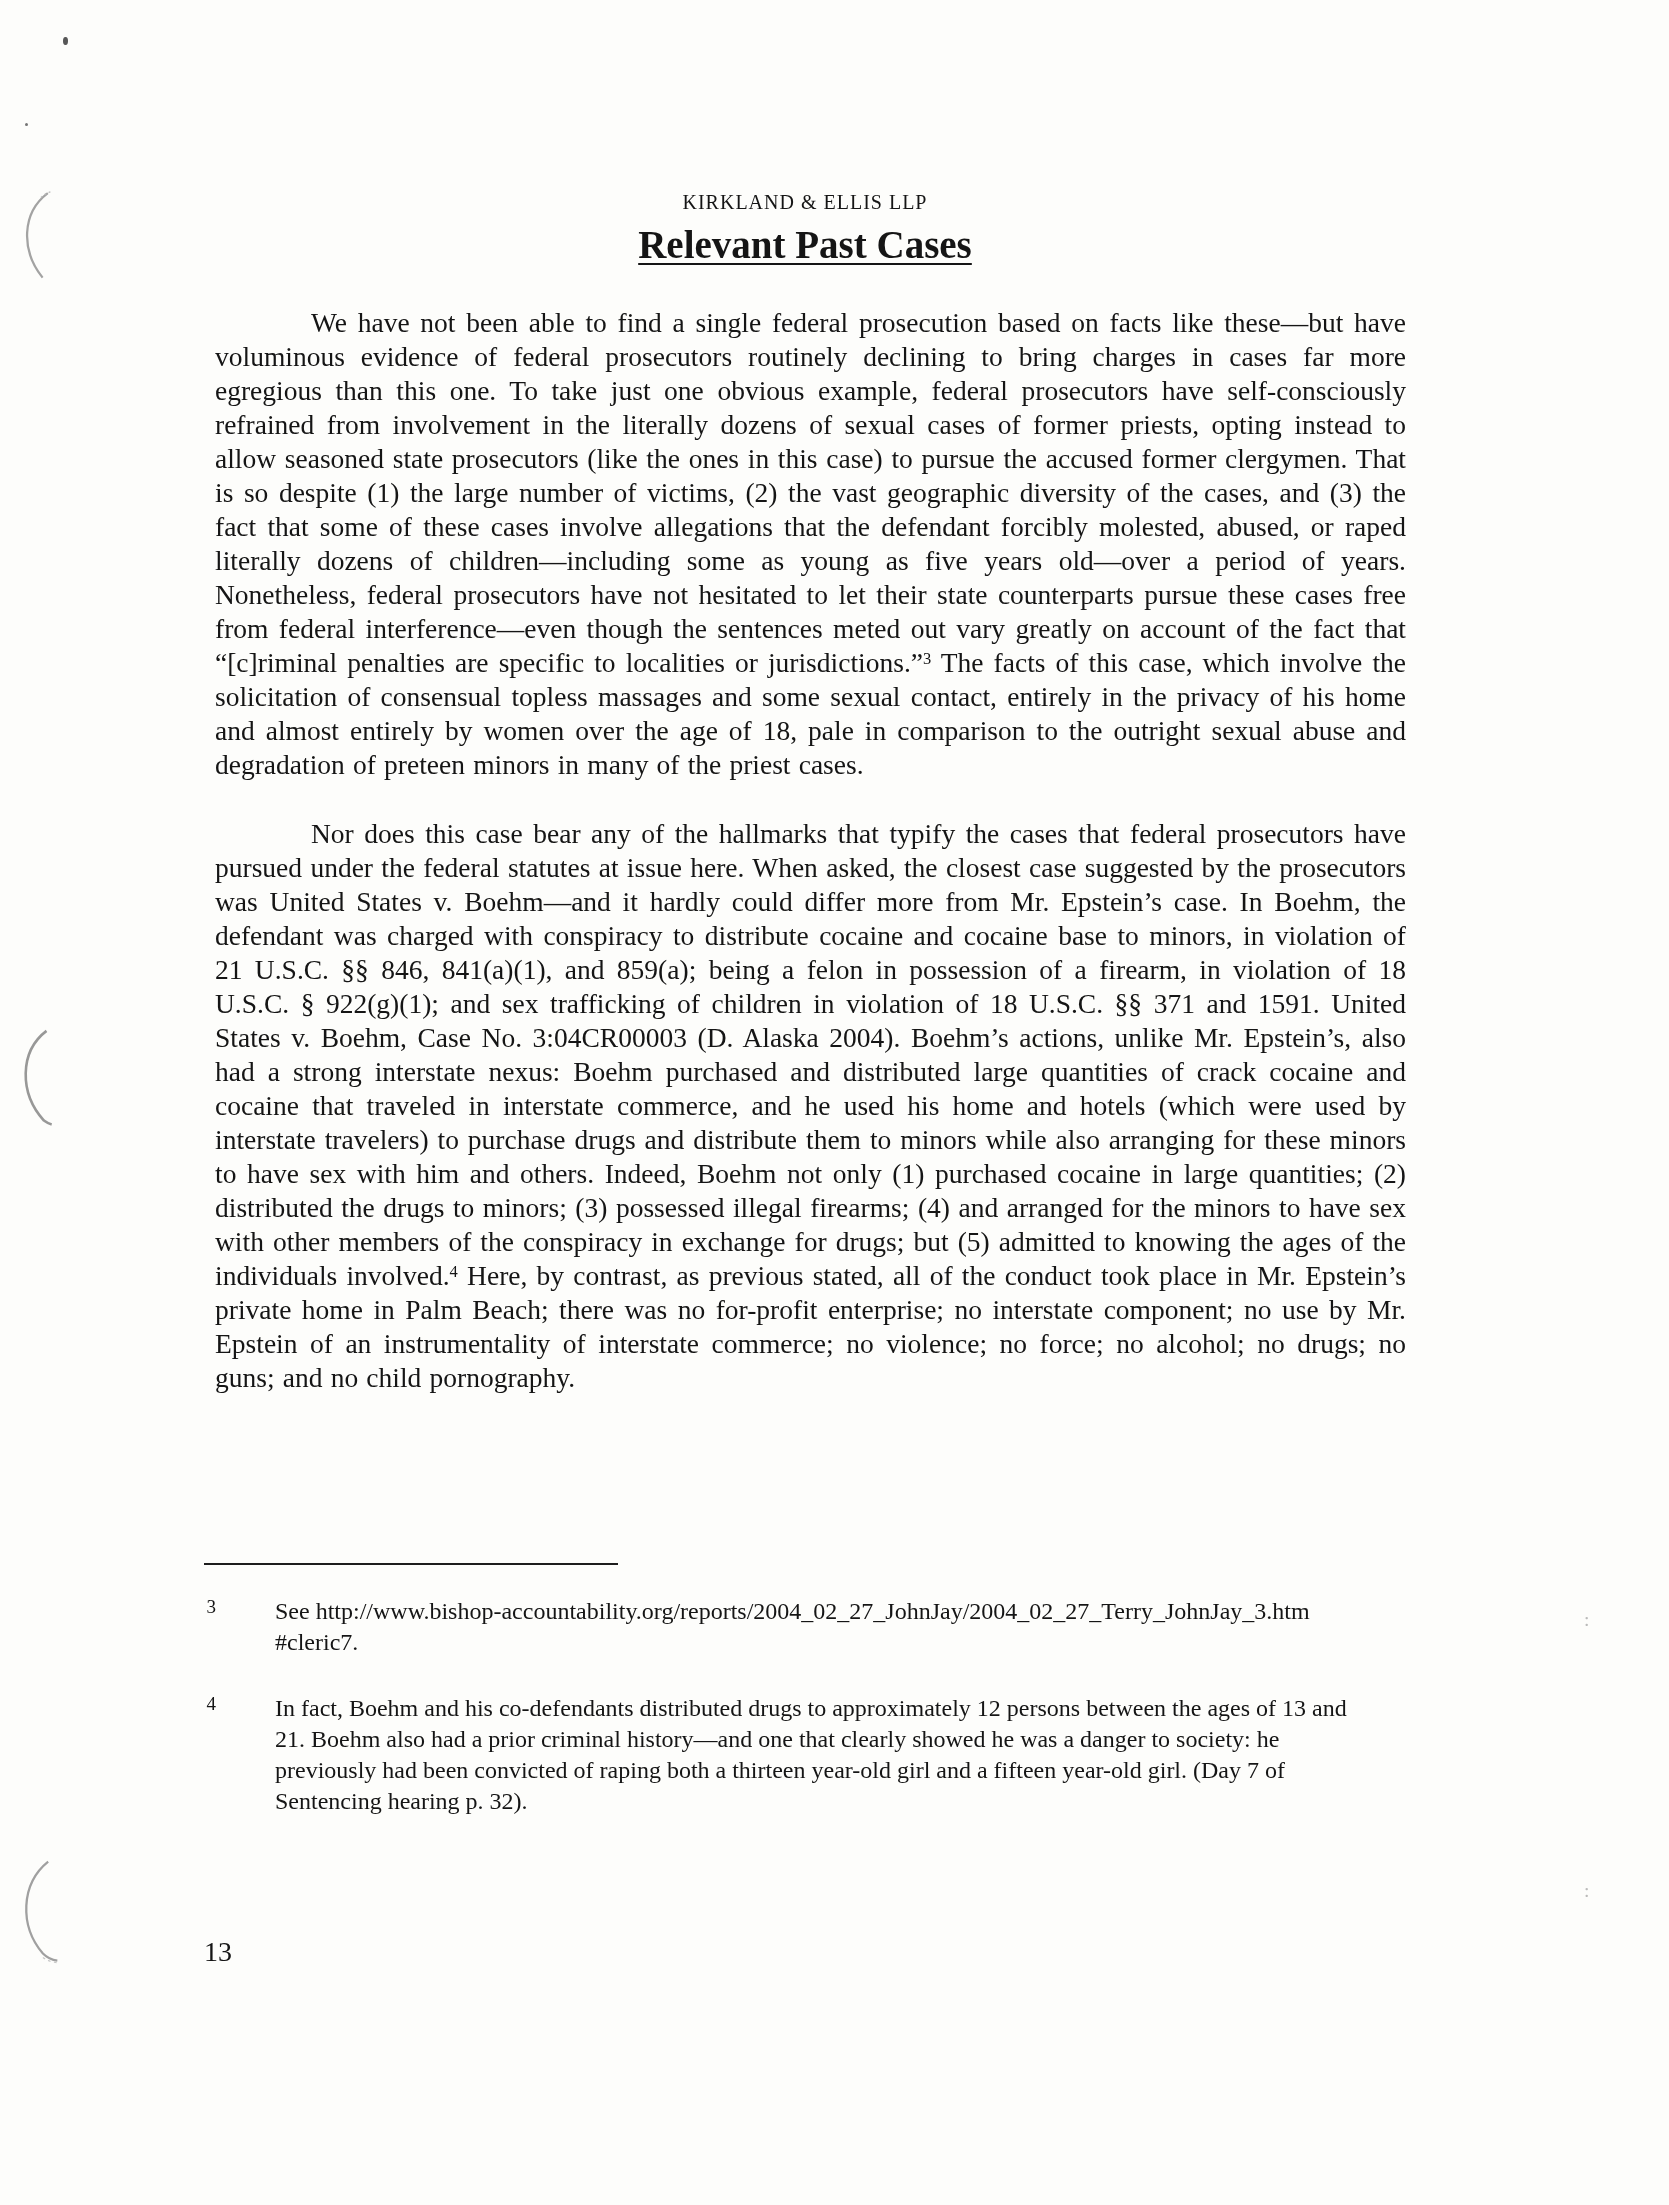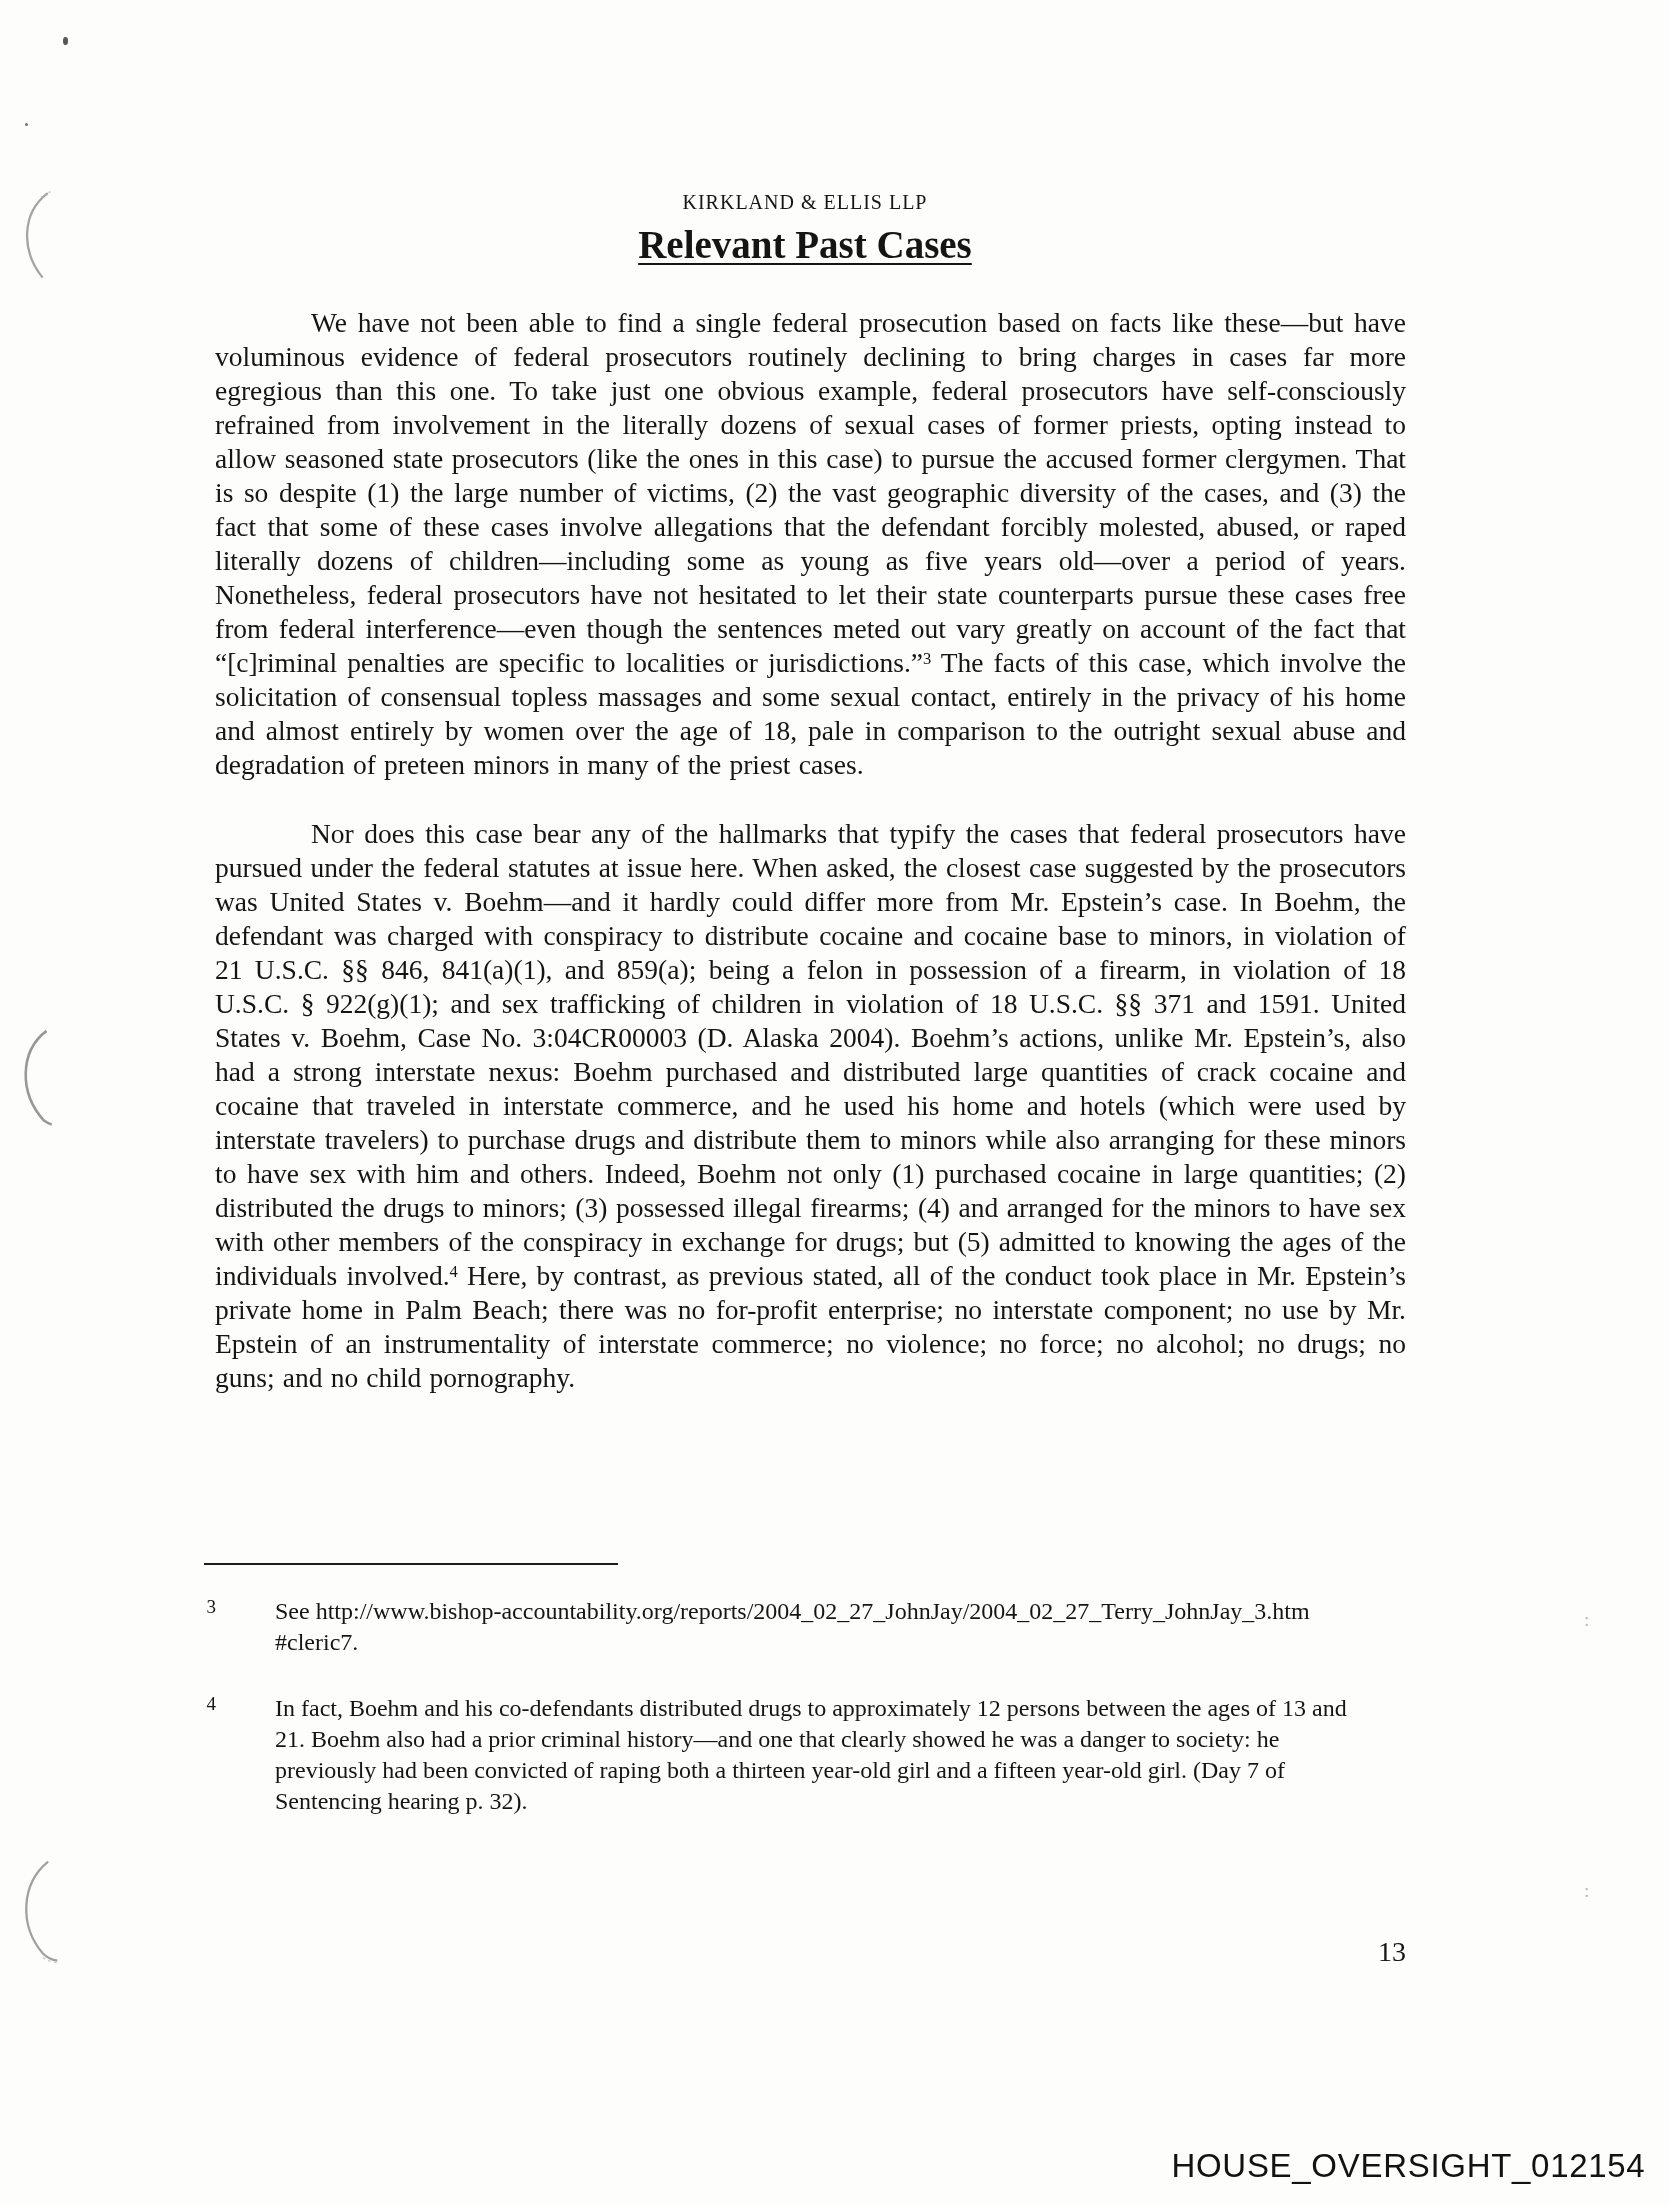--- a/index.html
+++ b/index.html
@@ -30,21 +30,21 @@
   }
   .it { }
   sup { font-size:0.6em; line-height:0; vertical-align:baseline; position:relative; top:-0.5em; }
   .footnotes { position:absolute; left:204px; top:1563px; width:1177px; }
   .fn-rule { width:414px; border-top:2px solid #1d1d1d; margin-bottom:31px; }
   .footnote { display:flex; margin-bottom:35px; font-size:24px; line-height:31px; }
   .fn-num { flex:0 0 43px; font-size:19px; position:relative; top:-4.6px; padding-left:2.6px; }
   .fn-text { flex:1;margin-left:28px; }
   .page-number {
     position:absolute; left:204px; top:1936px; width:1202px;
-    text-align:right; font-size:28px;
+    text-align:left; font-size:28px;
   }
   .bates {
     position:absolute; right:23.6px; top:2147px;
     font-family:"Liberation Sans", sans-serif;
     font-size:33px; color:#121212; letter-spacing:0.7px;
   }
   
   .curl { position:absolute; left:14.4px; opacity:0.8; }
   .curl-top { top:190px; }
   .curl-mid { top:1028px; }
@@ -96,16 +96,15 @@
     </div>
 
     <div class="footnote">
       <span class="fn-num">4</span>
       <span class="fn-text"><span>In fact, Boehm and his co-defendants distributed drugs to approximately 12 persons between the ages of 13 and 21. Boehm also had a prior criminal history—and one that clearly showed he was a danger to society: he previously had been convicted of raping both a thirteen year-old girl and a fifteen year-old girl. (Day 7 of Sentencing hearing p. 32).</span></span>
     </div>
   </div>
 
   <div class="page-number">13</div>
 
-  <div class="bates">HOUSE_OVERSIGHT_012154</div>
 
 </div>
 
 
 </body></html>

